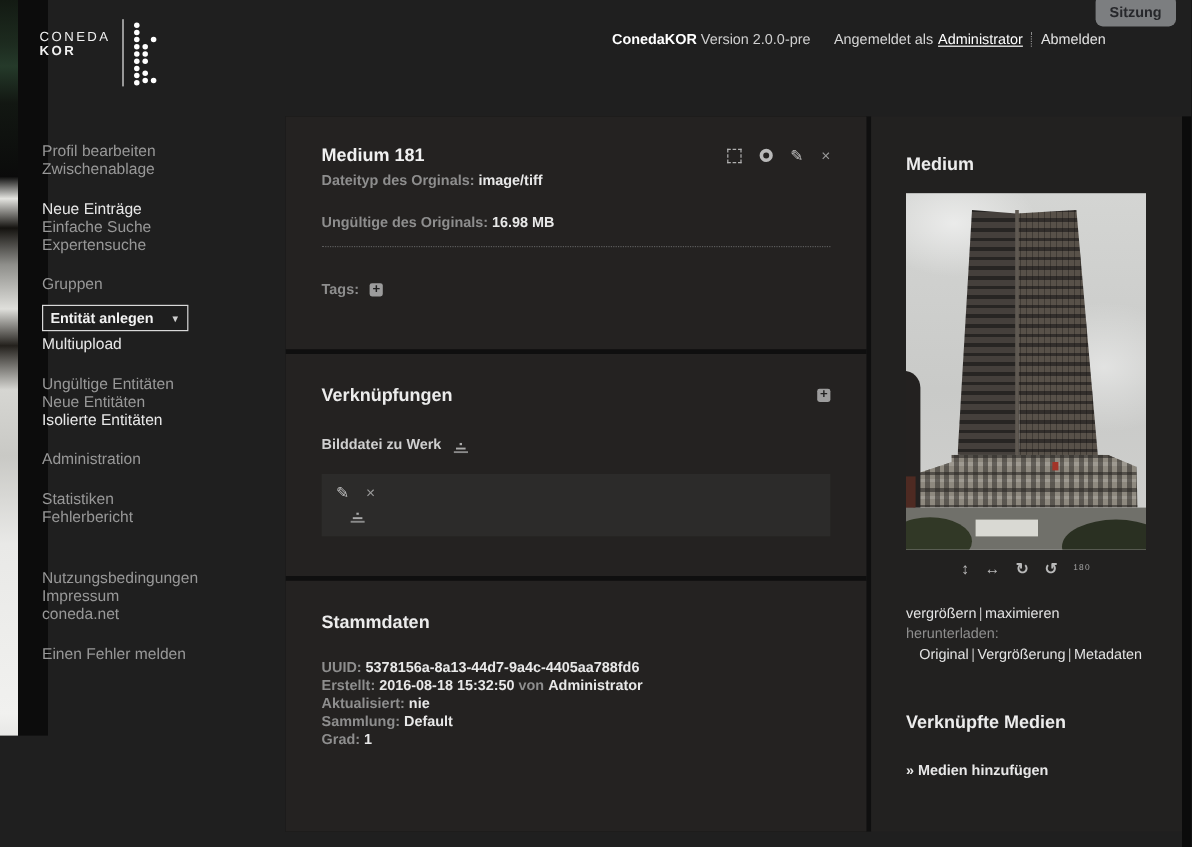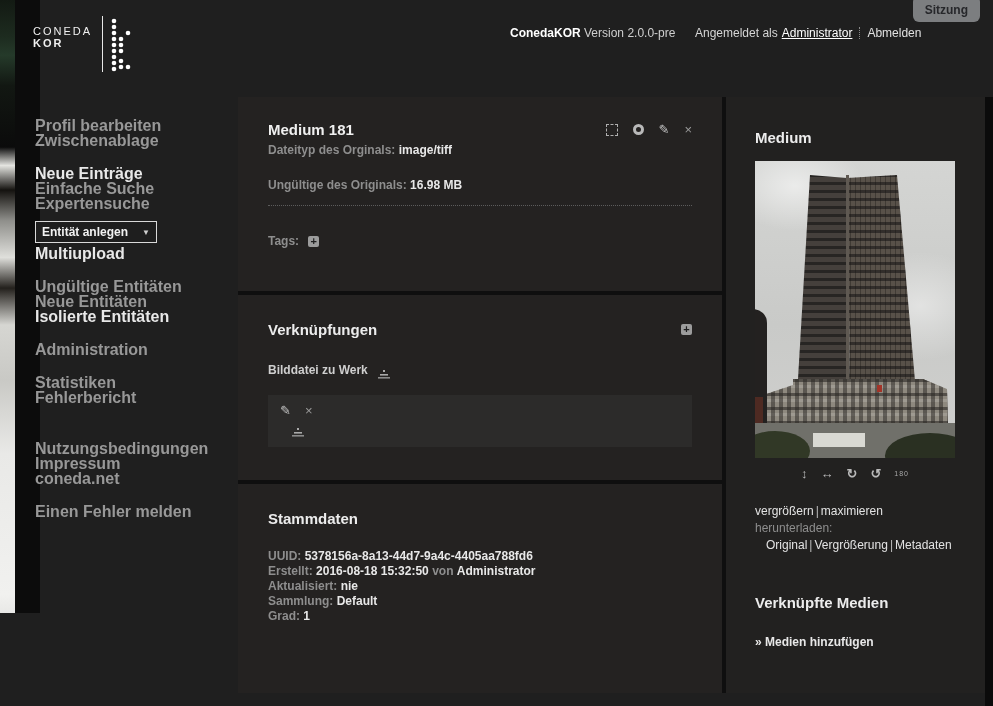--- a/index.html
+++ b/index.html
@@ -32,21 +32,21 @@
   .login-line { position:absolute; left:695px; top:26px; font-size:12px; color:#d6d6d6;
     display:flex; align-items:center; gap:4px; }
   .login-user { color:#fff; text-decoration:underline; }
   .login-sep { width:1px; height:12px; border-left:1px dotted #8a8a8a; margin:0 3px; }
   .logout-link { color:#e2e2e2; }
   .session-btn { position:absolute; right:13px; top:-4px; background:#7c7e80; color:#26272a;
     font-size:12px; font-weight:700; padding:7px 12px 5px; border-radius:6px; cursor:pointer; }
 
   
   .sidebar { position:absolute; left:35px; top:118px; width:200px; display:flex; flex-direction:column; }
-  .sb-link { font-size:16px; font-weight:700; color:#989898; line-height:15px; }
+  .sb-link { font-size:13px; font-weight:400; color:#989898; line-height:15px; }
   .sb-link.hl { color:#e8e8e8; } .gap-m { margin-top:18px; } .gap-xl { margin-top:36px; }
   .dropdown { margin-top:10px; width:122px; height:22px; border:1px solid #d9d9d9; background:#1e1e1e;
     display:flex; align-items:center; justify-content:space-between; padding:0 6px; cursor:pointer; }
   .dropdown span.lbl { color:#f2f2f2; font-size:12px; font-weight:700; }
   .dropdown span.arr { color:#cfcfcf; font-size:8px; }
   .dropdown + .sb-link { margin-top:3px; }
 
   
   .main-panel { position:absolute; left:238px; top:97px; width:484px; height:596px;
     display:flex; flex-direction:column; background:#0f0f0f; }
@@ -188,20 +188,21 @@
   </div>
 
   <div class="session-btn">Sitzung</div>
 
   <nav class="sidebar">
     <a class="sb-link">Profil bearbeiten</a>
     <a class="sb-link">Zwischenablage</a>
     <a class="sb-link hl gap-m">Neue Einträge</a>
     <a class="sb-link">Einfache Suche</a>
     <a class="sb-link">Expertensuche</a>
+    <a class="sb-link gap-m">Gruppen</a>
     <div class="dropdown">
       <span class="lbl">Entität anlegen</span>
       <span class="arr">▼</span>
     </div>
     <a class="sb-link hl">Multiupload</a>
     <a class="sb-link gap-m">Ungültige Entitäten</a>
     <a class="sb-link">Neue Entitäten</a>
     <a class="sb-link hl">Isolierte Entitäten</a>
     <a class="sb-link gap-m">Administration</a>
     <a class="sb-link gap-m">Statistiken</a>

